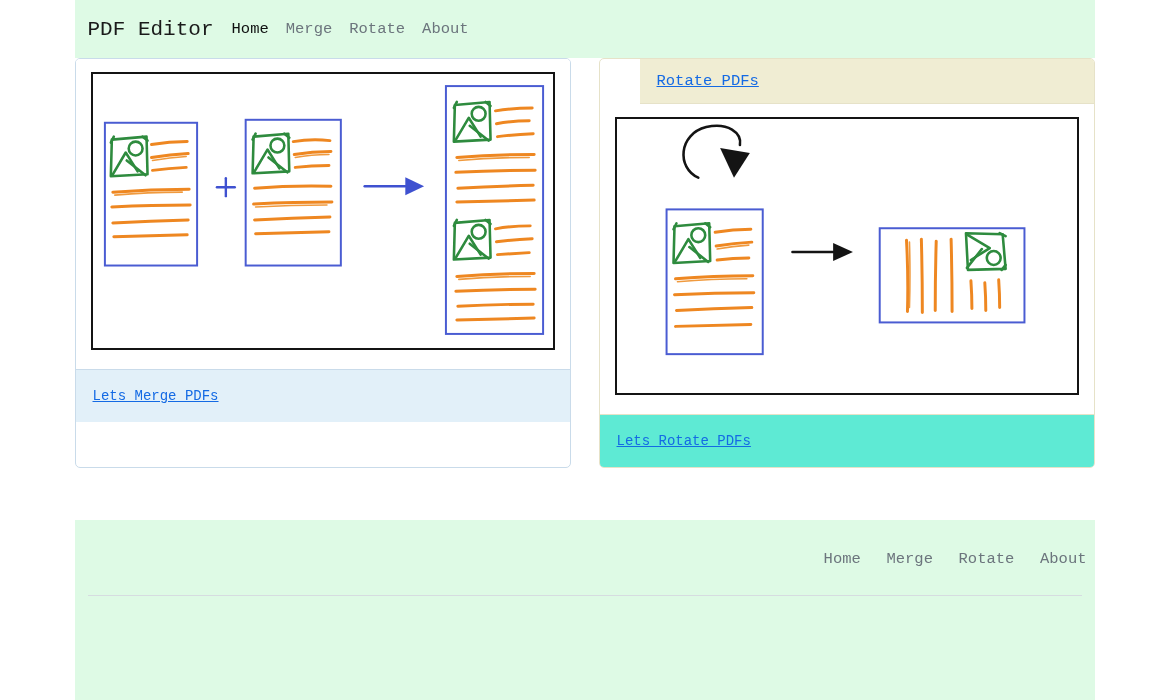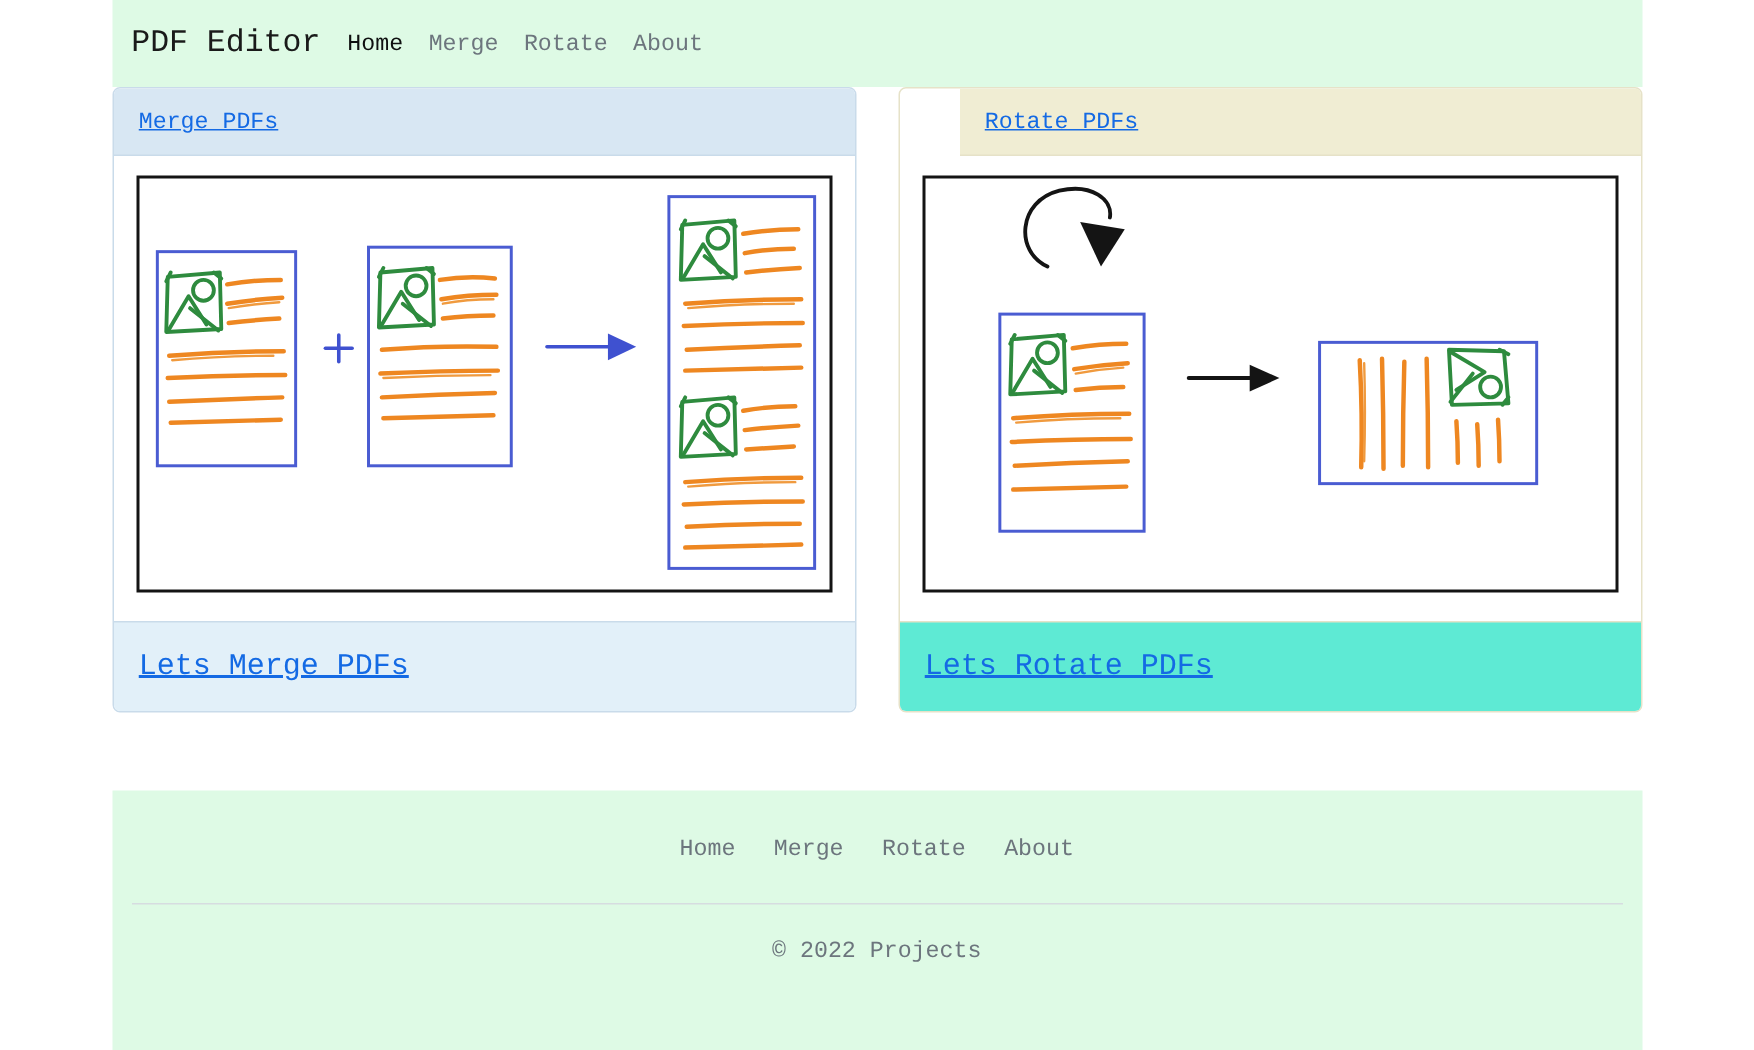--- a/index.html
+++ b/index.html
@@ -41,30 +41,30 @@
   .card.theme-yellow { border-color: #e6e2c8; }
   .card-header { padding: 13px 17px; font-size: 15.5px; }
   .theme-blue   .card-header { background: #d8e7f3; border-bottom: 1px solid #c9dbea; }
   .theme-yellow .card-header { background: #f0edd3; border-bottom: 1px solid #e6e2c8; margin-left: 40px; }
   .card-header a, .card-footer a { color: #146ae4; text-decoration: underline; }
   .card-body { padding: 13px 15px 19px; background: #fff; }
   .sketchbox {
     border: 2px solid #141414; height: 278px; background: #fff;
   }
   .sketchbox svg { display: block; width: 100%; height: 100%; }
-  .card-footer { padding: 18px 17px; font-size: 20px; }
+  .card-footer { padding: 18px 17px; font-size: 14px; }
   .theme-blue   .card-footer { background: #e2f0f9; border-top: 1px solid #c9dbea; }
   .theme-yellow .card-footer { background: #5eead4; border-top: 1px solid #e6e2c8; }
 
   
   .site-footer {
     margin-top: 52px; background: #defae5;
     height: 200px; padding-top: 30px;
   }
-  .footer-nav { text-align: center; }
+  .footer-nav { text-align: right; }
   .footer-nav a {
     font-size: 15.5px; color: #6c757d; text-decoration: none; margin: 0 8px;
   }
   .footer-divider {
     border: 0; border-top: 1px solid #d6dce0;
     margin: 27px 13px 0 13px;
   }
   .copyright {
     margin-top: 22px; text-align: center;
     font-size: 15.5px; color: #6c757d;
@@ -90,23 +90,20 @@
     <a href="#">Merge</a>
     <a href="#">Rotate</a>
     <a href="#">About</a>
   </nav>
 </header>
 
 <main class="container">
   <div class="cards-row">
 
     <div class="card theme-blue">
-      <div class="card-header">
-        <a href="#">Merge PDFs</a>
-      </div>
       <div class="card-body">
         <div class="sketchbox">
           <svg viewBox="0 0 464 274" preserveAspectRatio="xMidYMid meet">
             <defs>
               <g id="icon-a" class="grn">
                 <path d="M2 4 L37 1 L38 39 L1 41 Z"></path>
                 <path d="M1 7 L4 1 M33 1 L38 5"></path>
                 <circle cx="26" cy="13" r="7"></circle>
                 <path d="M3 39 L16 17 L28 36"></path>
                 <path d="M17 25 L36 40"></path>
@@ -245,14 +242,13 @@
 </main>
 
 <footer class="site-footer container">
   <nav class="footer-nav">
     <a href="#">Home</a>
     <a href="#">Merge</a>
     <a href="#">Rotate</a>
     <a href="#">About</a>
   </nav>
   <hr class="footer-divider">
-  <div class="copyright">© 2022 Projects</div>
 </footer>
 
 </body></html>

